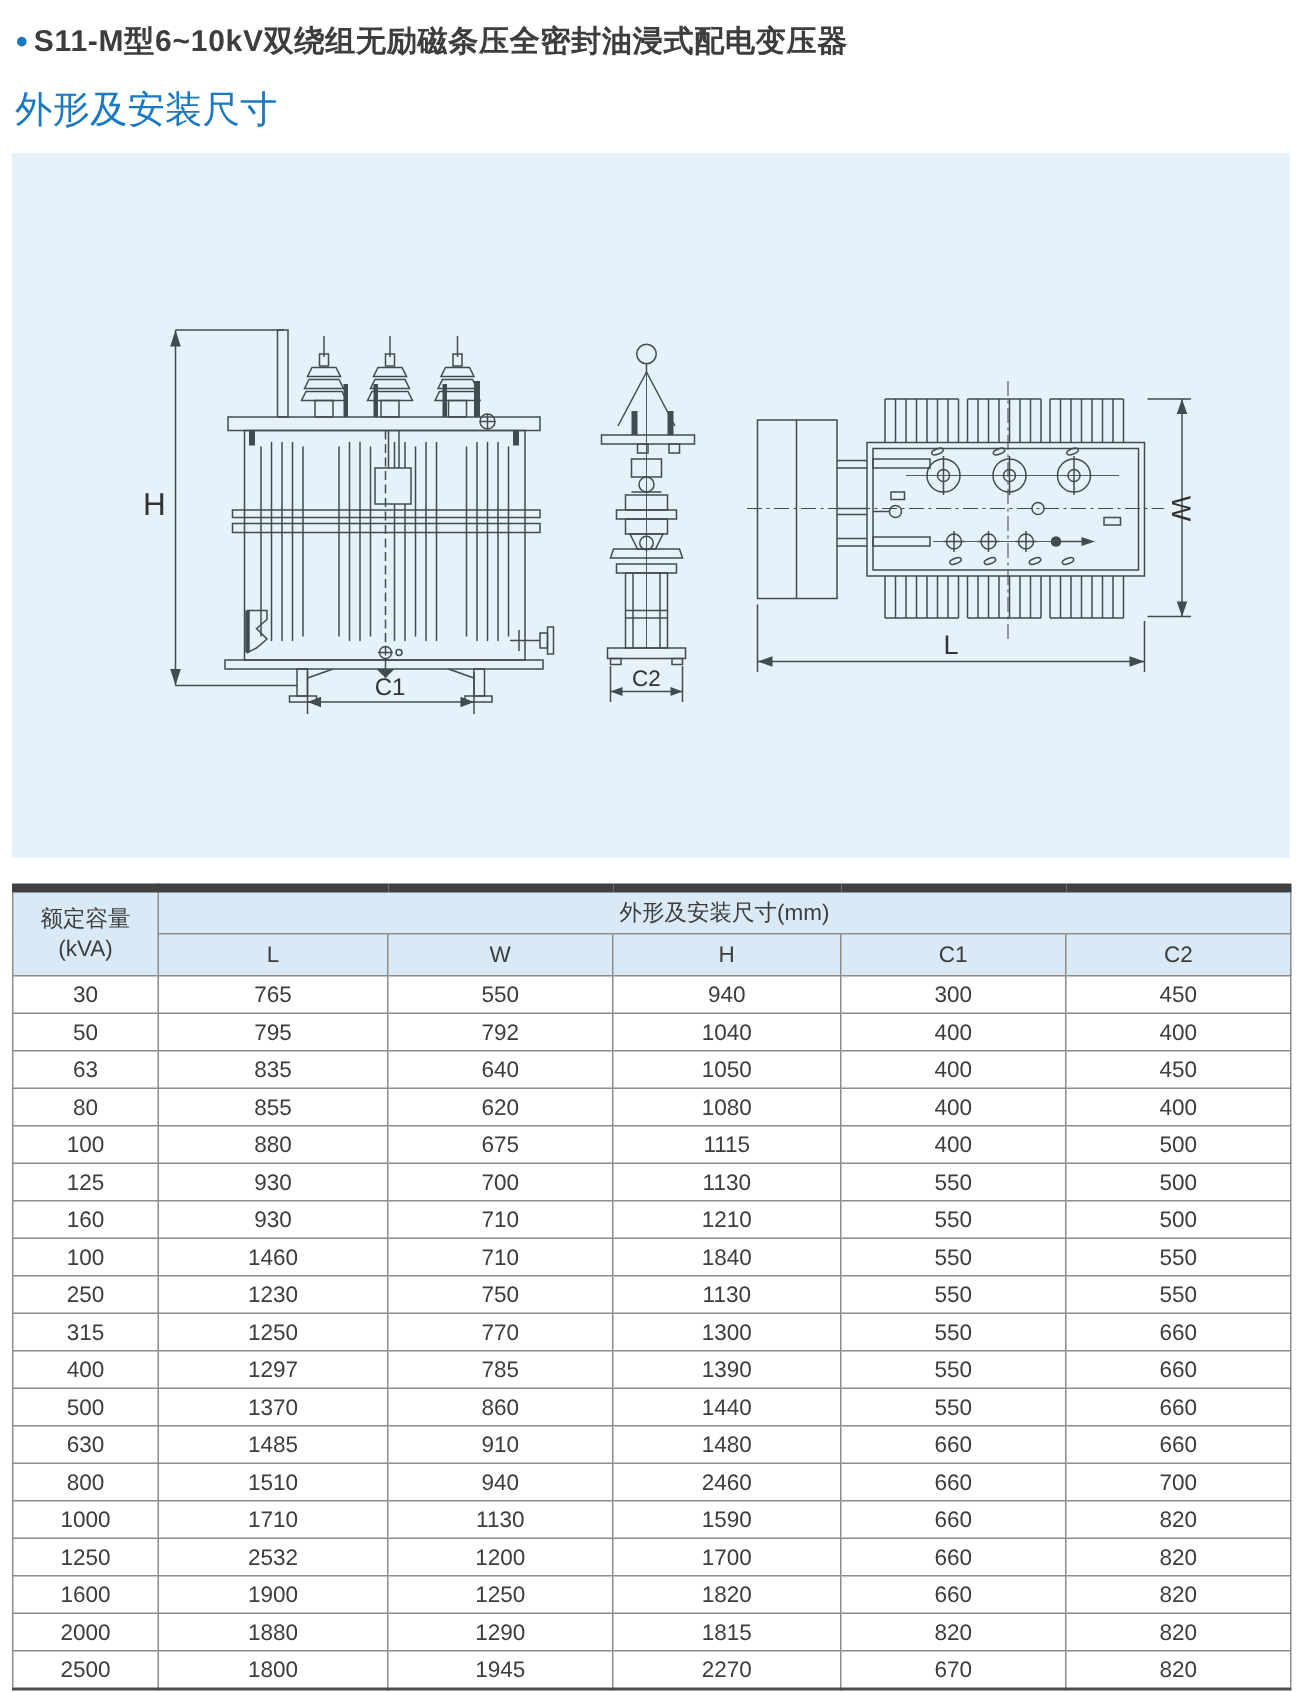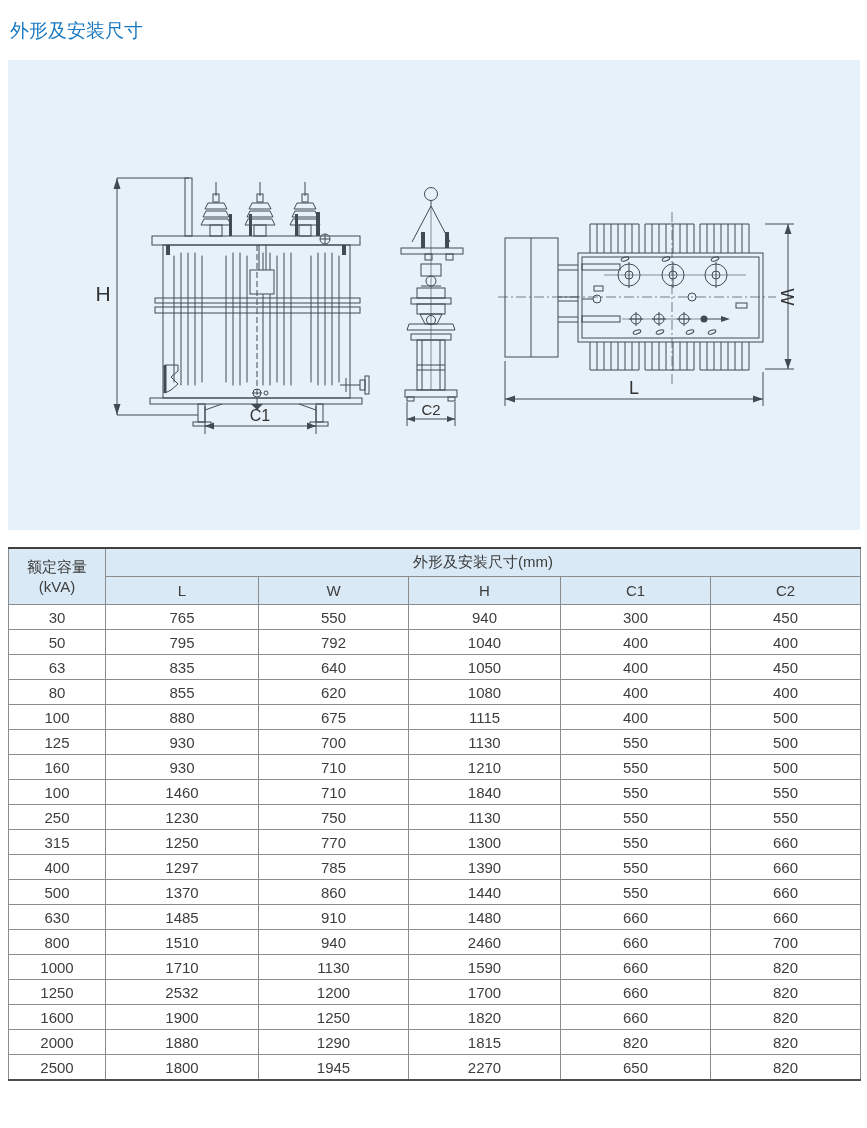--- a/index.html
+++ b/index.html
@@ -2,43 +2,46 @@
 <html style="--accent-blue: #1a79c0; --panel-bg: #e7f1fa; --table-header-bg: #d9e9f5; --text-dark: #3d3d3d; --border-gray: #8c8c8c;"><head>
 <meta charset="utf-8">
 <style>
   html,body{margin:0;padding:0;background:#fff;}
   body{width:867px;height:1128px;overflow:hidden;
        font-family:"Liberation Sans","DejaVu Sans",sans-serif;}
   .page{position:relative;width:867px;height:1128px;}
   .title-row{padding:14px 0 0 10px;font-size:20px;font-weight:bold;
              color:var(--text-dark,#3d3d3d);letter-spacing:0.5px;line-height:28px;}
   .bullet{color:var(--accent-blue,#1b63ad);font-size:15px;vertical-align:2px;margin-right:3px;}
-  .section-heading{margin:18px 0 16px 10px;font-size:19px;font-weight:normal;
+  .section-heading{margin:18px 0 16px 10px;font-size:25px;font-weight:normal;
                    color:var(--accent-blue,#1a79c0);line-height:26px;}
   .panel{margin:16px 0 0 8px;width:852px;height:470px;background:var(--panel-bg,#e7f1fa);}
   .dwg{stroke:#414b52;fill:none;stroke-width:1;}
   .thin{stroke-width:0.6;}
   .solid{fill:#414b52;stroke:none;}
   .dash{stroke-dasharray:6 3;}
   .cline{stroke-dasharray:10 3 2 3;stroke-width:0.7;}
   .dim-label{fill:#333;stroke:none;font-family:"Liberation Sans","DejaVu Sans",sans-serif;}
   .dim-table{border-collapse:collapse;table-layout:fixed;width:852px;margin:17px 0 0 8px;
              text-align:center;font-size:15px;color:var(--text-dark,#3d3d3d);
-             border-top:2px solid #404040;border-bottom:2px solid #4e4e4e;}
+             border-top:6px solid #404040;border-bottom:2px solid #4e4e4e;}
   .dim-table th,.dim-table td{border:1px solid var(--border-gray,#8c8c8c);
              font-weight:normal;padding:0;}
   .dim-table thead th{background:var(--table-header-bg,#d9e9f5);height:27px;}
   .dim-table tbody td{height:24px;background:#fff;}
   .cap2{line-height:20px;}
 </style>
 </head>
 <body>
 
 <div class="page">
 
+  <div class="title-row">
+    <span class="bullet">●</span><span>S11-M型6~10kV双绕组无励磁条压全密封油浸式配电变压器</span>
+  </div>
 
   <div class="section-heading">外形及安装尺寸</div>
 
   <div class="panel">
     <svg width="852" height="470" viewBox="0 0 852 470">
       <defs>
         <g id="bushing" class="dwg">
           <line x1="0" y1="122" x2="0" y2="136"></line>
           <rect x="-3" y="134" width="6" height="8"></rect>
           <path d="M-11 149 L-8 143 L8 143 L11 149 Z"></path>
@@ -406,19 +409,19 @@
           <td>1290</td>
           <td>1815</td>
           <td>820</td>
           <td>820</td>
         </tr>
         <tr>
           <td>2500</td>
           <td>1800</td>
           <td>1945</td>
           <td>2270</td>
-          <td>650</td>
+          <td>670</td>
           <td>820</td>
         </tr>
       </tbody>
   </table>
 
 </div>
 
 </body></html>

